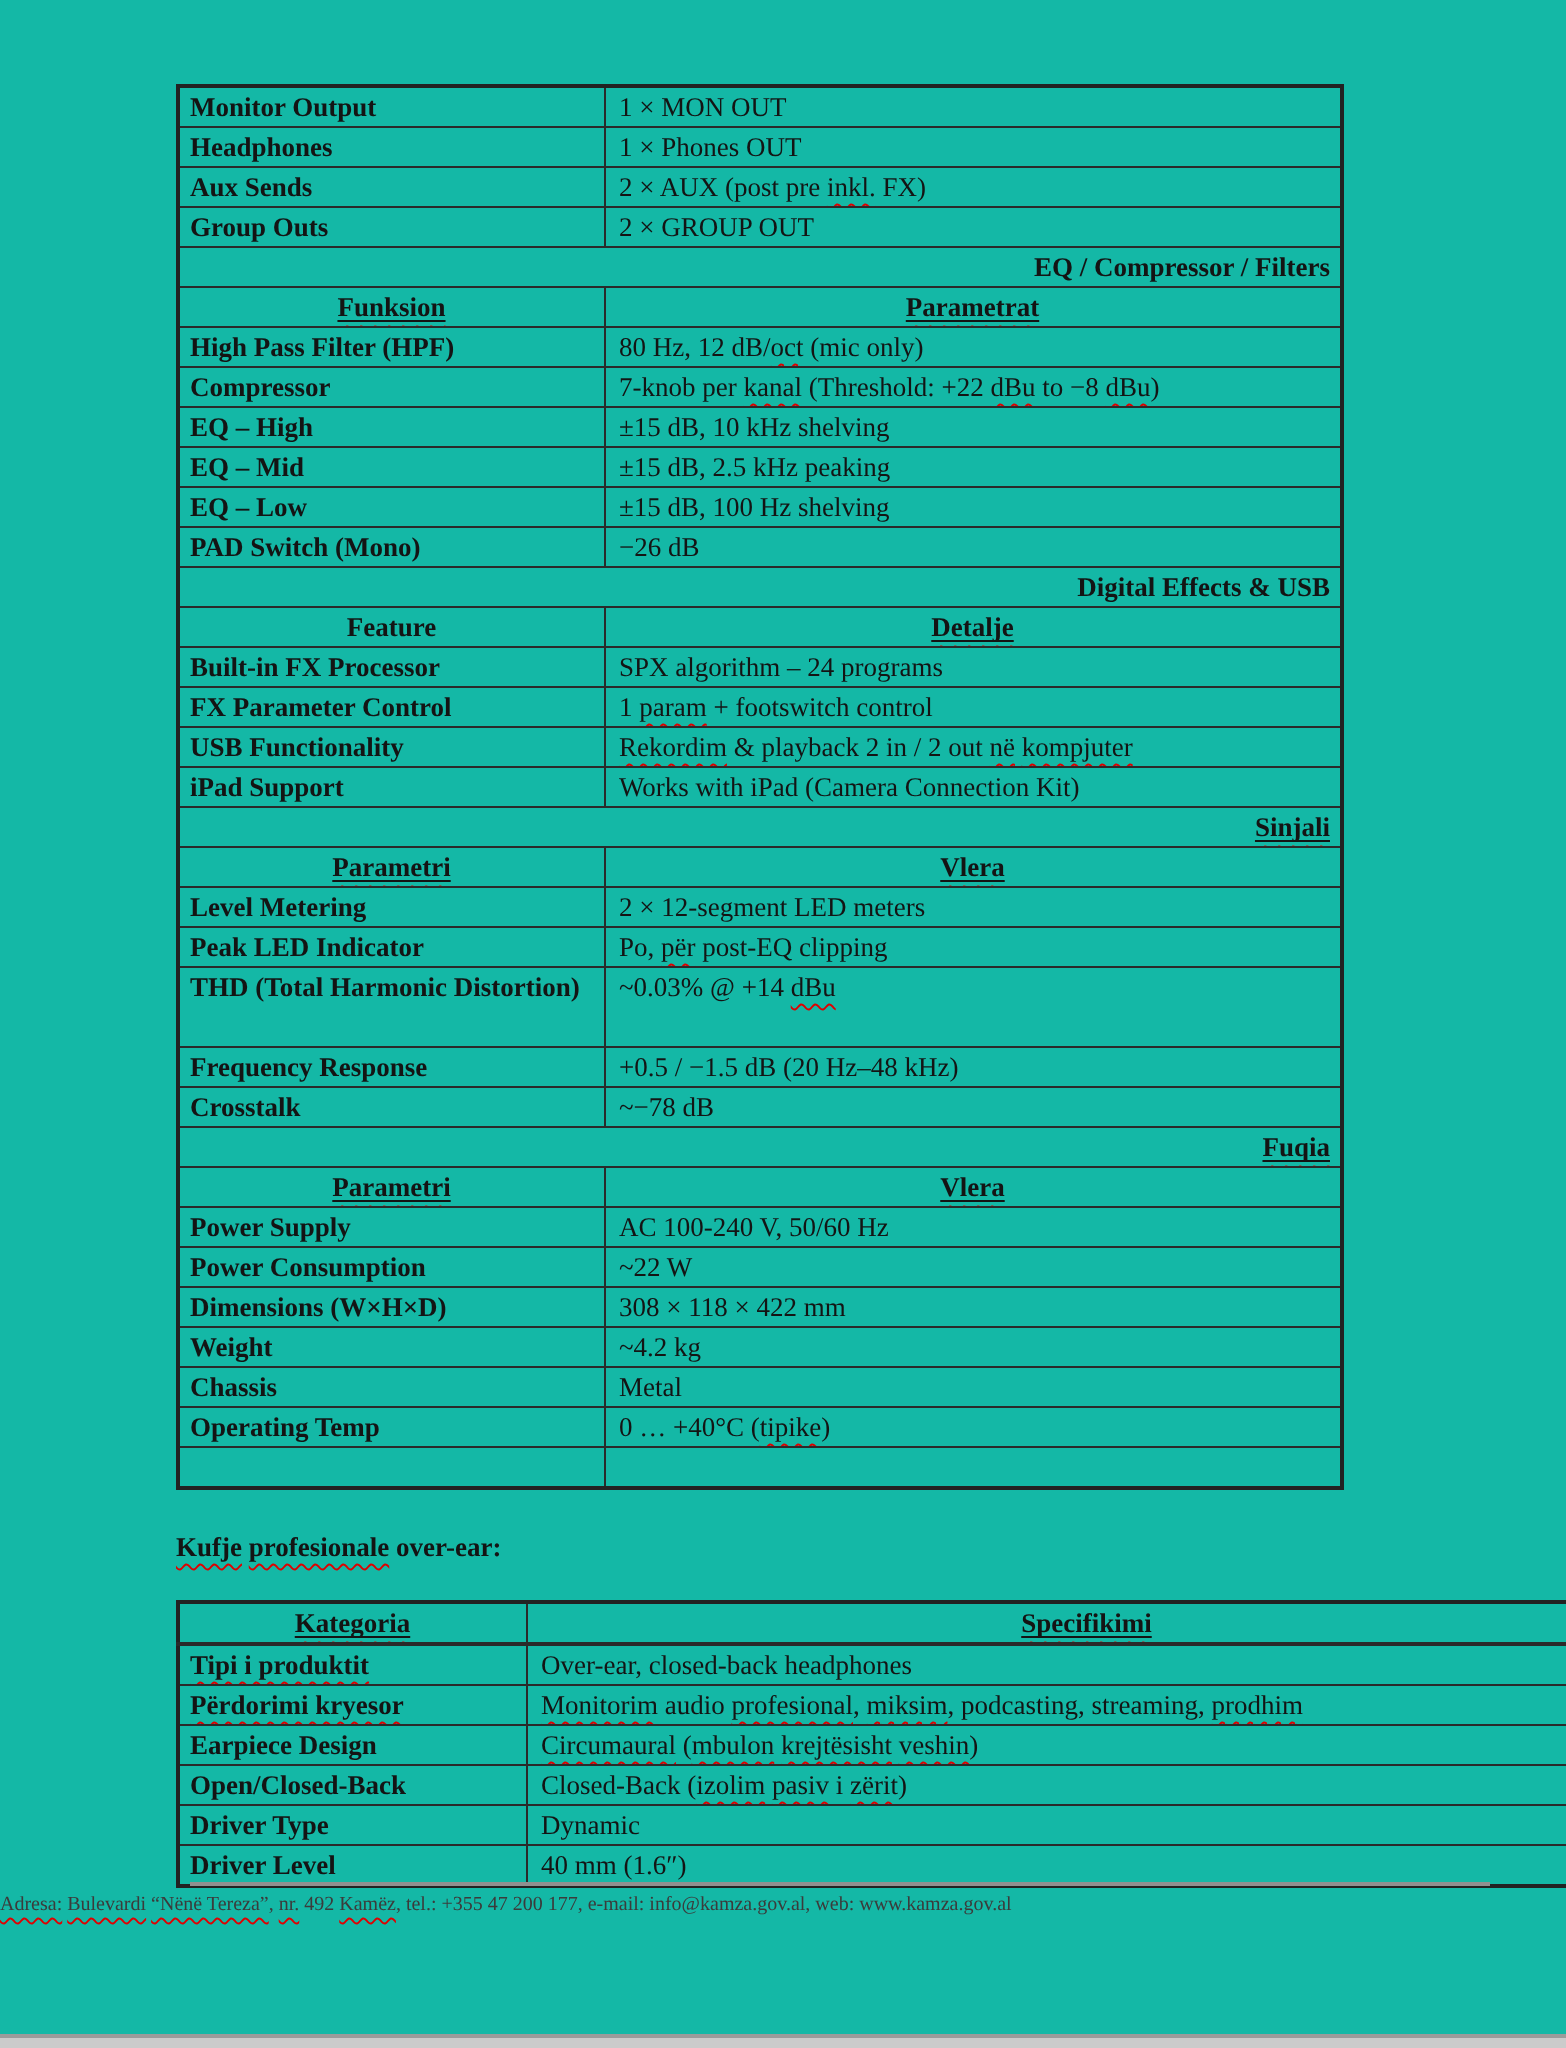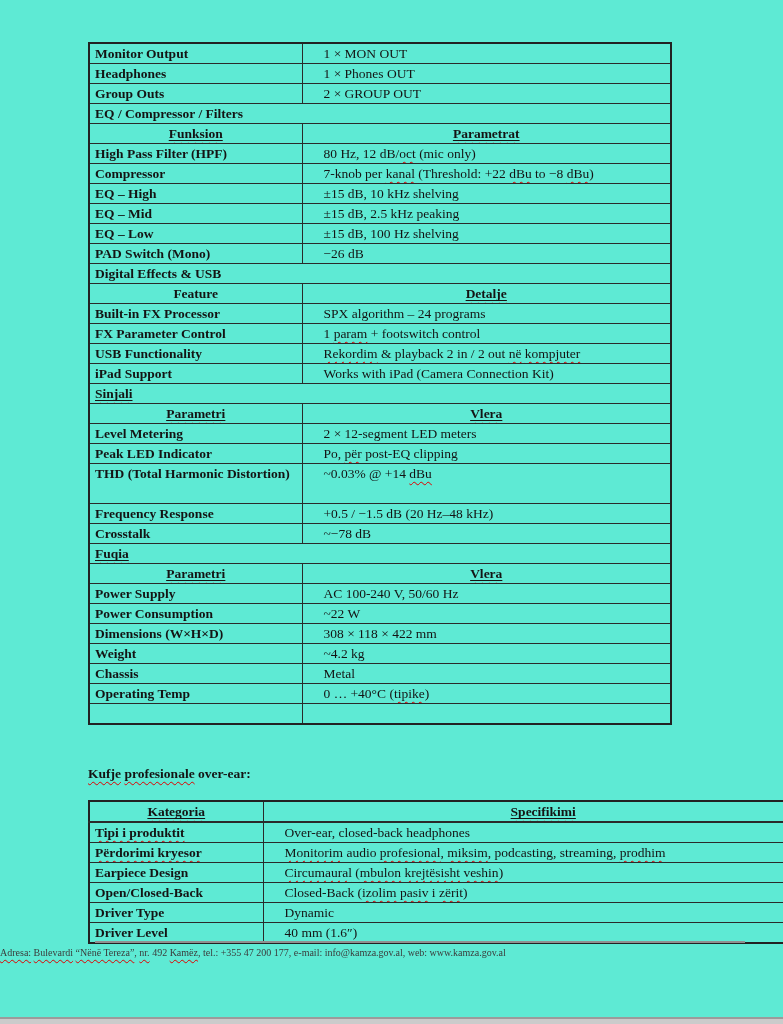--- a/index.html
+++ b/index.html
@@ -1,37 +1,37 @@
 <!DOCTYPE html>
 <html lang="sq"><head>
 <meta charset="utf-8">
 <style>
   html,body{margin:0;padding:0;}
   body{
     width:783px;height:1024px;position:relative;background:#ffffff;
     font-family:"Liberation Serif", serif;color:#141414;overflow:hidden;
   }
-  .page{position:absolute;inset:0;background:#5eead4;}
+  .page{position:absolute;inset:0;background:#14b8a6;}
   table.spec{
     position:absolute;border-collapse:collapse;table-layout:fixed;
     border:2px solid #222222;
   }
   #spec-table{left:88px;top:42px;width:584px;}
   #hp-table{left:88px;top:800px;width:737px;}
   td{
     border:1.5px solid #2a2a2a;
     padding:1px 5px 0 5px;
     font-size:13.5px;line-height:18px;
     vertical-align:top;overflow:hidden;
   }
   tr{height:20px;}
   tr.tall{height:40px;}
   .label-cell{font-weight:bold;}
-  .value-cell{padding-left:21px;}
-  .section-cell{text-align:left;font-weight:bold;}
+  .value-cell{padding-left:7px;}
+  .section-cell{text-align:right;font-weight:bold;}
   .colhead-cell{text-align:center;font-weight:bold;margin-left:36px;}
   #hp-table tr.colhead td{border-bottom-width:2.5px;}
   .u{
     text-decoration:underline;
     text-decoration-thickness:1px;
     text-underline-offset:2px;
   }
   .sq{
     text-decoration:underline;
     text-decoration-style:wavy;
@@ -71,20 +71,24 @@
   <tbody>
         <tr class="row">
           <td class="label-cell">Monitor Output</td>
           <td class="value-cell">1 × MON OUT</td>
         </tr>
         <tr class="row">
           <td class="label-cell">Headphones</td>
           <td class="value-cell">1 × Phones OUT</td>
         </tr>
         <tr class="row">
+          <td class="label-cell">Aux Sends</td>
+          <td class="value-cell"><span>2 × AUX (post pre </span><span class="sq">inkl.</span><span> FX)</span></td>
+        </tr>
+        <tr class="row">
           <td class="label-cell">Group Outs</td>
           <td class="value-cell">2 × GROUP OUT</td>
         </tr>
         <tr class="section">
           <td colspan="2" class="section-cell">EQ / Compressor / Filters</td>
         </tr>
         <tr class="colhead">
           <td class="colhead-cell"><span class="u"><span class="sq">Funksion</span></span></td>
           <td class="colhead-cell"><span class="u"><span class="sq">Parametrat</span></span></td>
         </tr>

